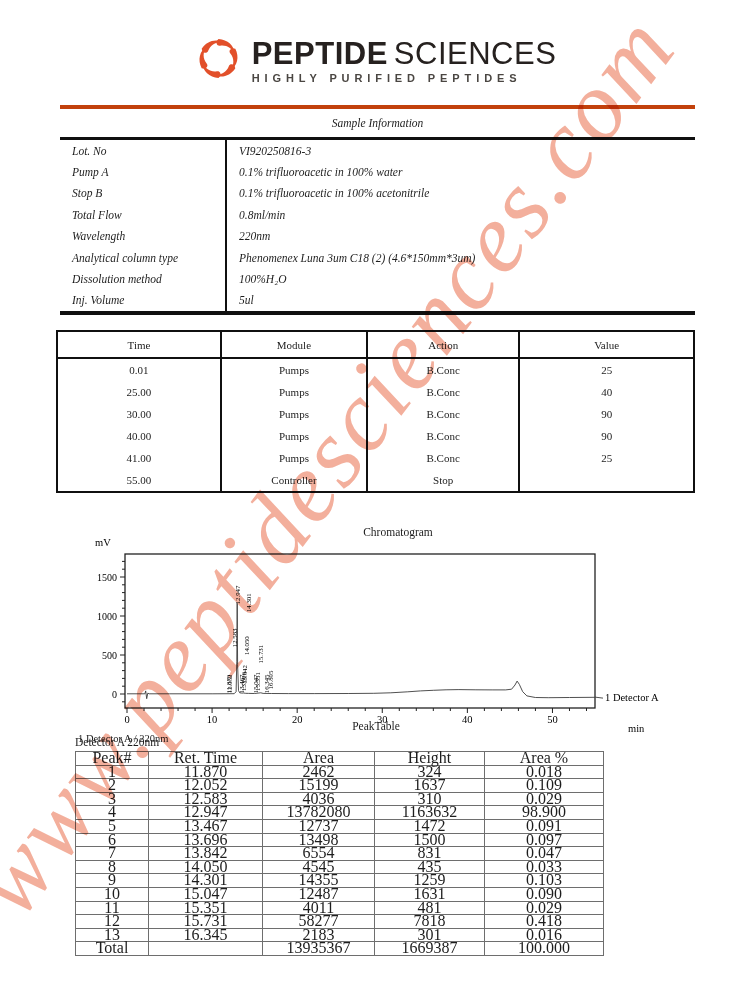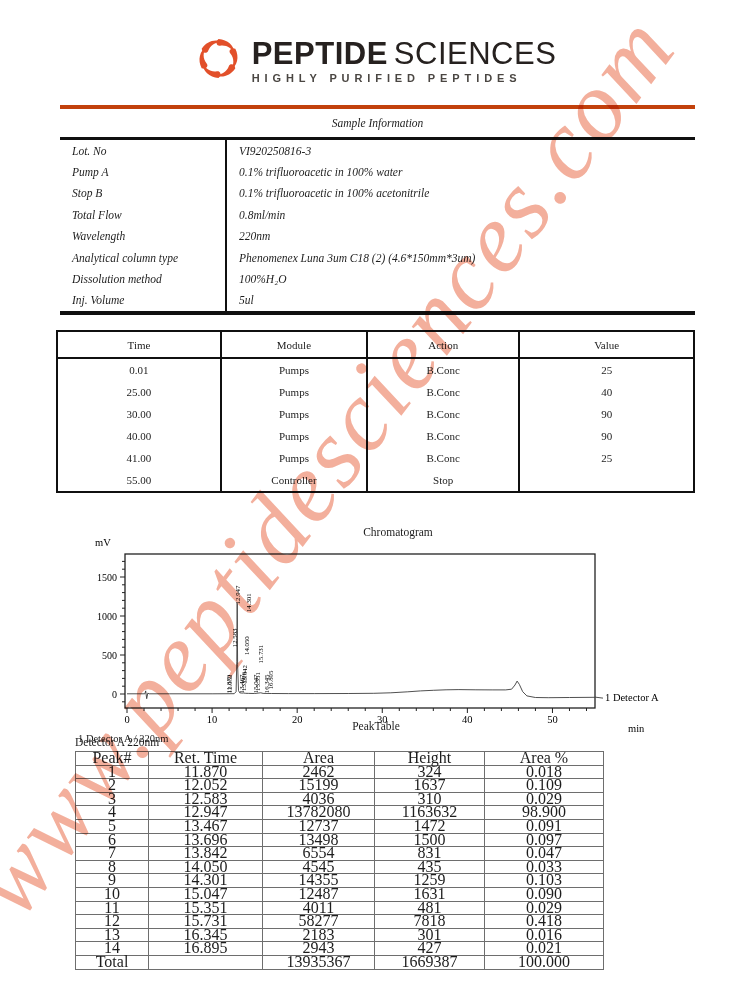--- a/index.html
+++ b/index.html
@@ -349,27 +349,20 @@
           <td>0.418</td>
         </tr>
         <tr>
           <td>13</td>
           <td>16.345</td>
           <td>2183</td>
           <td>301</td>
           <td>0.016</td>
         </tr>
         <tr>
-          <td>14</td>
-          <td>16.895</td>
-          <td>2943</td>
-          <td>427</td>
-          <td>0.021</td>
-        </tr>
-        <tr>
           <td>Total</td>
           <td></td>
           <td>13935367</td>
           <td>1669387</td>
           <td>100.000</td>
         </tr>
       </tbody>
   </table>
 
   <div class="watermark">www.peptidesciences.com</div>

